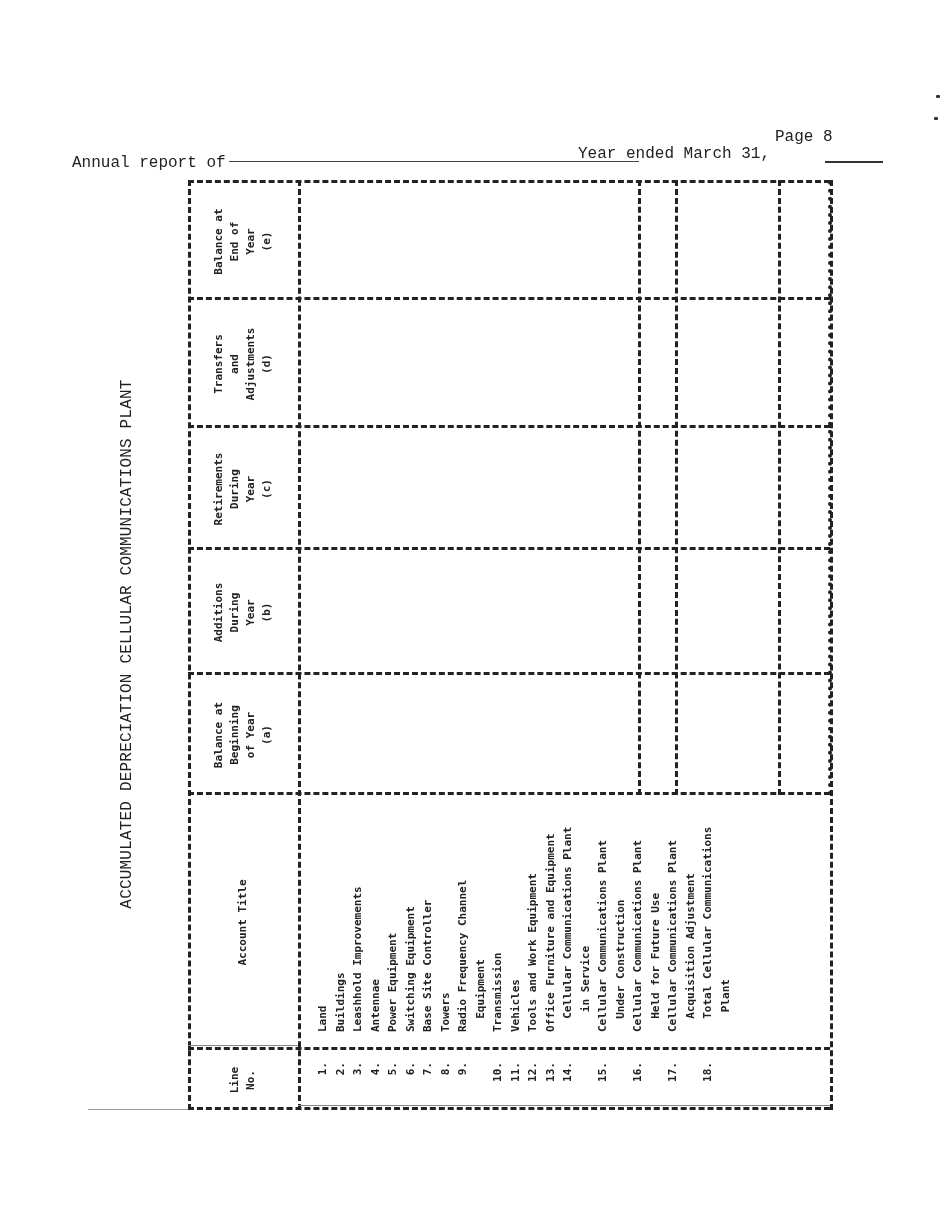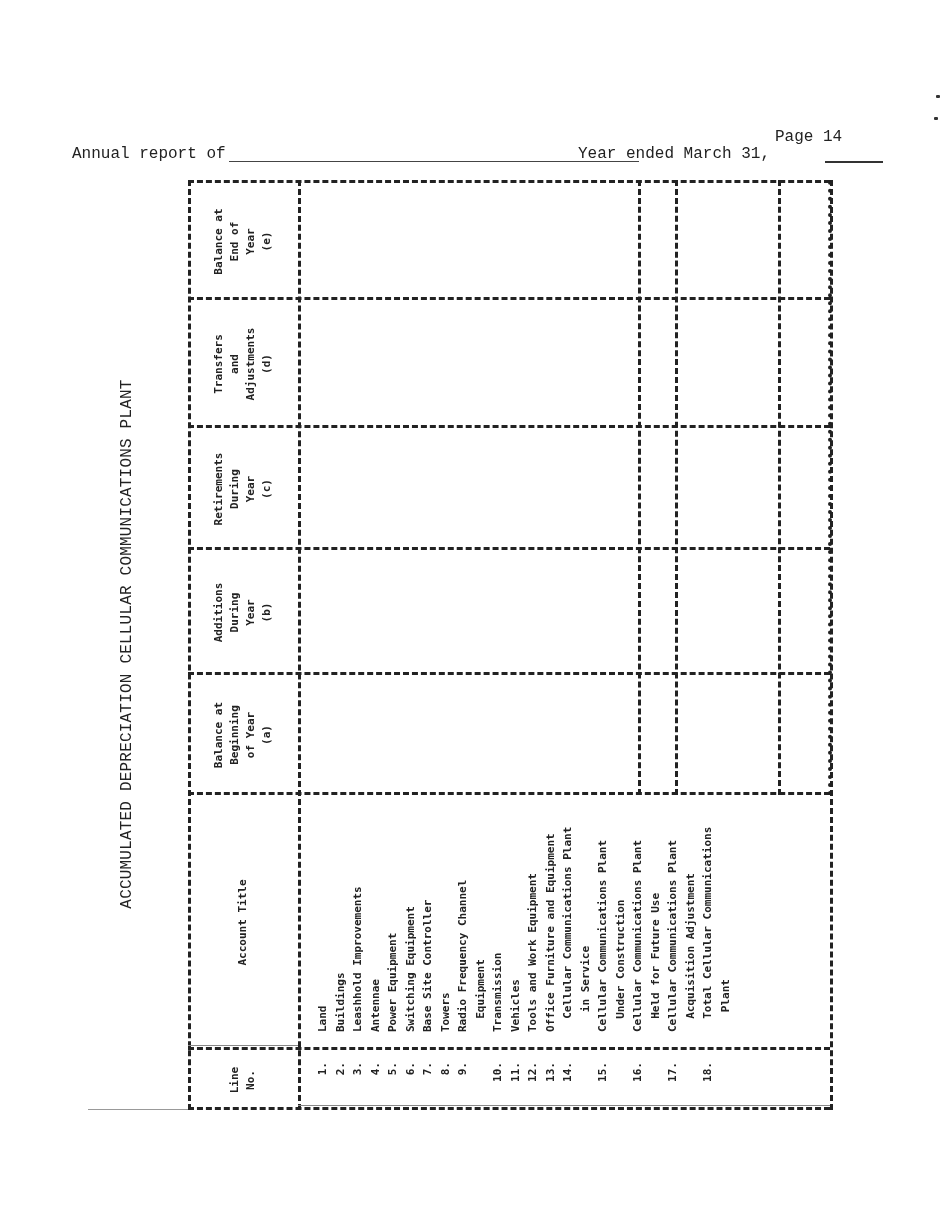--- a/index.html
+++ b/index.html
@@ -7,21 +7,21 @@
 
   
   .page-num {
     position: absolute; left: 775px; top: 128px;
     font-family: "Liberation Mono", monospace; font-size: 16px; color: #222;
   }
   .header-line {
     position: absolute; left: 72px; top: 145px; width: 800px; height: 22px;
     font-family: "Liberation Mono", monospace; font-size: 16px; color: #222;
   }
-  .header-line .lbl-annual { position: absolute; left: 0; top: 0; white-space: nowrap; text-align: center; }
+  .header-line .lbl-annual { position: absolute; left: 0; top: 9px; white-space: nowrap; text-align: center; }
   .header-line .blank-name { position: absolute; left: 157px; top: 16px; width: 410px; border-bottom: 1px solid #444; }
   .header-line .lbl-year { position: absolute; left: 506px; top: 0; white-space: nowrap; }
   .header-line .blank-year { position: absolute; left: 753px; top: 16px; width: 58px; border-bottom: 2px solid #333; }
   .speck { position: absolute; width: 4px; height: 3px; background: #333; border-radius: 1px; }
 
   
   .form {
     position: absolute;
     width: 930px; height: 742px;
     left: 459px; top: 645px;
@@ -55,21 +55,21 @@
   .line-no {
     position: absolute; font-weight: bold; font-size: 11px; color: #222; text-align: right; width: 40px;
   }
   .acct {
     position: absolute; font-weight: bold; font-size: 11px; color: #222; white-space: nowrap;
   }
 </style>
 </head>
 <body>
 
-<div class="page-num">Page 14</div>
+<div class="page-num">Page 8</div>
 <div class="header-line">
   <span class="lbl-annual">Annual report of</span>
   <span class="blank-name"></span>
   <span class="lbl-year">Year ended March 31,</span>
   <span class="blank-year"></span>
 </div>
 <div class="speck" style="left:936px;top:95px;"></div>
 <div class="speck" style="left:934px;top:117px;"></div>
 
 <div class="form">

